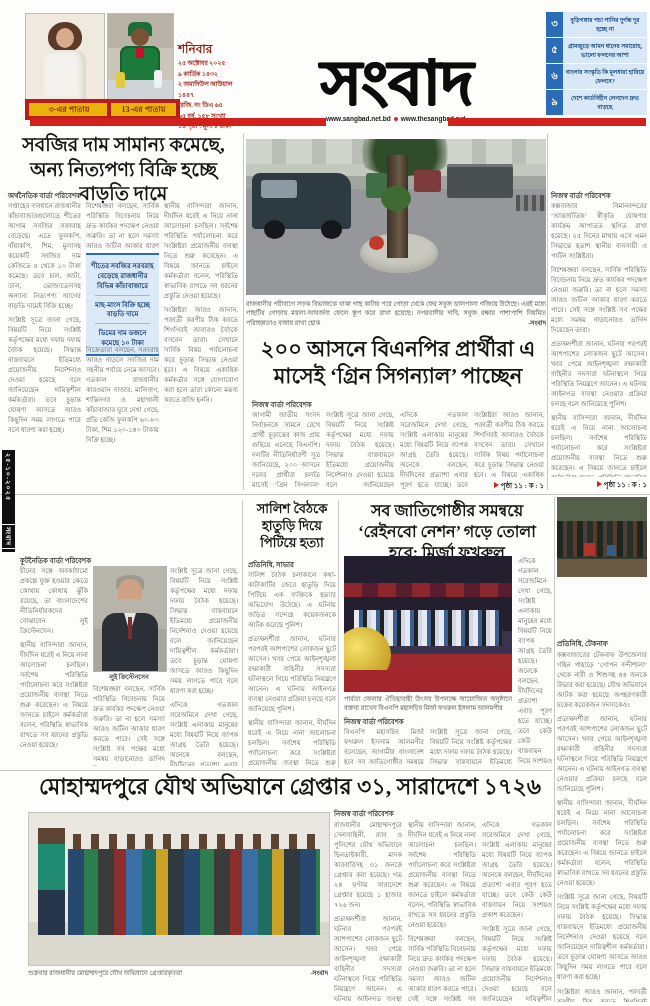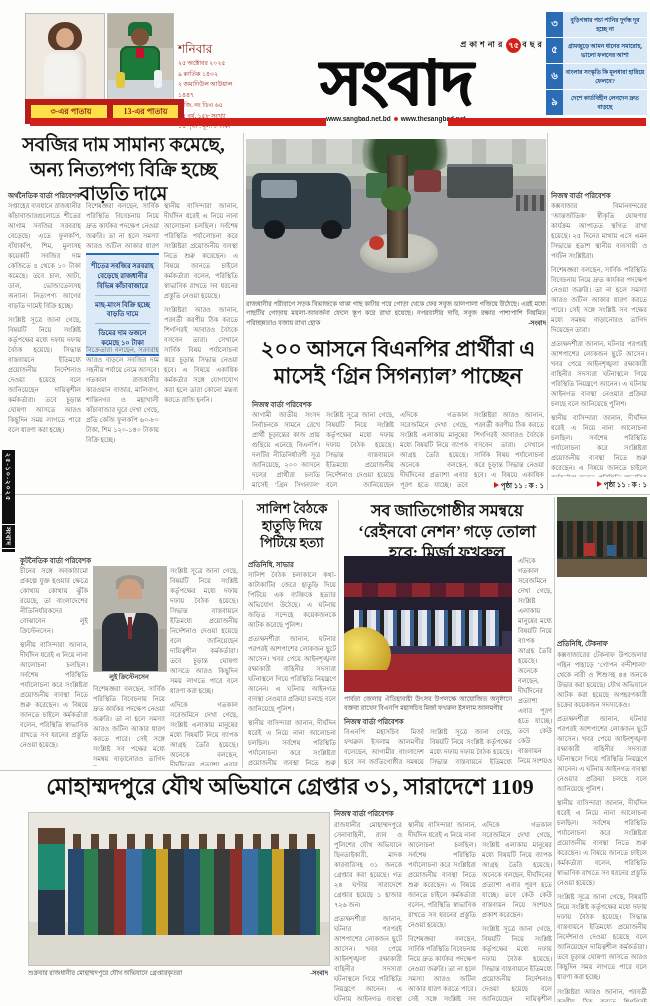--- a/index.html
+++ b/index.html
@@ -19,24 +19,24 @@
   .redbar{background:#d2201a;height:8px}
   .websites{font-size:6.5px;font-weight:700;color:#1c1c1c;text-align:center;white-space:nowrap;
             font-family:"Liberation Sans","DejaVu Sans",sans-serif}
   .dot{display:inline-block;width:4px;height:4px;border-radius:50%;background:#d2201a;margin:0 3px;vertical-align:middle}
   
   .logo{font-weight:900;font-size:62px;line-height:1;color:#0c0c0c;text-align:center;
         text-shadow:1px 0 0 #0c0c0c,-1px 0 0 #0c0c0c,0 1px 0 #0c0c0c}
   .tagline{font-size:8px;font-weight:700;letter-spacing:3px;color:#111;text-align:right;white-space:nowrap}
   .yrball{display:inline-block;width:15px;height:15px;line-height:15px;border-radius:50%;background:#d2201a;
           color:#fff;font-size:8px;letter-spacing:0;text-align:center;vertical-align:middle;margin:0 1px}
-  .dateblock{font-size:6.2px;line-height:1.7;color:#a32c22;font-weight:400}
+  .dateblock{font-size:6.2px;line-height:1.7;color:#a32c22;font-weight:700}
   .dateblock .day{font-size:12px;line-height:1.5;color:#8f2318}
   .teaser{border:1px solid #bbb;background:#ddd;overflow:hidden}
-  .tcap{background:#fde047;border:6px solid #b91c1c;color:#8f2318;font-weight:700;font-size:8px;
+  .tcap{background:#eab308;border:4px solid #b91c1c;color:#8f2318;font-weight:700;font-size:8px;
         text-align:center;line-height:13px;overflow:hidden;white-space:nowrap}
   .idx-row{display:flex;margin-bottom:1px;height:25px}
   .idx-num{width:17px;background:#2a6cb5;color:#fff;font-weight:700;font-size:10px;display:flex;align-items:center;justify-content:center}
   .idx-txt{flex:1;background:#d9e8f7;color:#13477f;font-weight:700;font-size:5.9px;line-height:1.45;
            display:flex;align-items:center;text-align:center;padding:1px 2px;overflow:hidden}
   
   .hbox{background:#dceaf8;border-top:2px solid #2a6cb5;border-bottom:2px solid #2a6cb5;padding:3px 3px;overflow:hidden}
   .hbox .bi{font-size:6.8px;font-weight:700;color:#14407a;text-align:center;line-height:1.45;padding:3px 0}
   .hbox .sep{height:1px;background:#9fb8d2;margin:1px 6px}
   
@@ -81,23 +81,20 @@
   <div class="ab dateblock" style="left:178px;top:40px;width:66px">
     <div class="day">শনিবার</div>
     <div>২৫ অক্টোবর ২০২৫</div>
     <div>৯ কার্তিক ১৪৩২</div>
     <div>২ জমাদিউল আউয়াল ১৪৪৭</div>
     <div>রেজি. নং ডিএ ৬৫</div>
     <div>৬৫ বর্ষ, ১৫৮ সংখ্যা</div>
     <div>১৪ পৃষ্ঠা : মূল্য ৮ টাকা</div>
   </div>
 
-  <div class="ab tagline" style="left:360px;top:38px;width:185px">
-    <span>প্রকাশনার</span><span class="yrball">৭৫</span><span>বছর</span>
-  </div>
   <div class="ab logo" style="left:248px;top:52px;width:298px">সংবাদ</div>
 
   <div class="ab" style="left:546px;top:12px;width:101px">
     <div class="idx-row">
       <div class="idx-num">৩</div>
       <div class="idx-txt">বুড়িগঙ্গার পচা পানির দুর্গন্ধ দূর হচ্ছে না</div>
     </div>
     <div class="idx-row">
       <div class="idx-num">৫</div>
       <div class="idx-txt">গ্রামজুড়ে আমন ধানের সমারোহ, ভালো ফলনের আশা</div>
@@ -266,21 +263,21 @@
   <div class="ab by" style="left:557px;top:638px;width:90px">প্রতিনিধি, টেকনাফ</div>
   <div class="ab col" style="left:557px;top:650px;width:90px;height:352px">
     <p class="bt">কক্সবাজারের টেকনাফ উপজেলার গহিন পাহাড়ে ‘গোপন বন্দীশালা’ থেকে নারী ও শিশুসহ ৪৪ জনকে উদ্ধার করা হয়েছে। যৌথ অভিযানে আটক করা হয়েছে অপহরণকারী চক্রের কয়েকজন সদস্যকেও।</p>
     <p class="bt">প্রত্যক্ষদর্শীরা জানান, ঘটনার পরপরই আশপাশের লোকজন ছুটে আসেন। খবর পেয়ে আইনশৃঙ্খলা রক্ষাকারী বাহিনীর সদস্যরা ঘটনাস্থলে গিয়ে পরিস্থিতি নিয়ন্ত্রণে আনেন। এ ঘটনায় আইনগত ব্যবস্থা নেওয়ার প্রক্রিয়া চলছে বলে জানিয়েছে পুলিশ।</p>
     <p class="bt">স্থানীয় বাসিন্দারা জানান, দীর্ঘদিন ধরেই এ নিয়ে নানা আলোচনা চলছিল। সর্বশেষ পরিস্থিতি পর্যালোচনা করে সংশ্লিষ্টরা প্রয়োজনীয় ব্যবস্থা নিতে শুরু করেছেন। এ বিষয়ে জানতে চাইলে কর্মকর্তারা বলেন, পরিস্থিতি স্বাভাবিক রাখতে সব ধরনের প্রস্তুতি নেওয়া হয়েছে।</p>
     <p class="bt">সংশ্লিষ্ট সূত্রে জানা গেছে, বিষয়টি নিয়ে সংশ্লিষ্ট কর্তৃপক্ষের মধ্যে দফায় দফায় বৈঠক হয়েছে। সিদ্ধান্ত বাস্তবায়নে ইতিমধ্যে প্রয়োজনীয় নির্দেশনাও দেওয়া হয়েছে বলে জানিয়েছেন দায়িত্বশীল কর্মকর্তারা। তবে চূড়ান্ত ঘোষণা আসতে আরও কিছুদিন সময় লাগতে পারে বলে ধারণা করা হচ্ছে।</p>
     <p class="bt">সংশ্লিষ্টরা আরও জানান, পরবর্তী করণীয় ঠিক করতে শিগগিরই আবারও বৈঠকে বসবেন তারা। সেখানে সার্বিক বিষয় পর্যালোচনা করে চূড়ান্ত সিদ্ধান্ত নেওয়া হবে। এ বিষয়ে একাধিক কর্মকর্তার সঙ্গে যোগাযোগ করা হলে তারা কোনো মন্তব্য করতে রাজি হননি।</p>
 
   </div>
 
-  <div class="ab hl" style="left:28px;top:773px;width:524px;font-size:22px">মোহাম্মদপুরে যৌথ অভিযানে গ্রেপ্তার ৩১, সারাদেশে 1109</div>
+  <div class="ab hl" style="left:28px;top:773px;width:524px;font-size:22px">মোহাম্মদপুরে যৌথ অভিযানে গ্রেপ্তার ৩১, সারাদেশে ১৭২৬</div>
   <div class="ab ph ph-lineup" style="left:28px;top:812px;width:300px;height:152px;border:1px solid #c5c5bd">
     <div style="left:13%;top:14%;width:84%;height:12%;background:repeating-linear-gradient(90deg,transparent 0 5px,#5d4332 5px 13px,transparent 13px 18px)"></div>
     <div style="left:13%;top:24%;width:84%;height:56%;background:repeating-linear-gradient(90deg,#27496d 0 16px,#2e7d4f 16px 30px,#3b3b3b 30px 46px,#8a2f2b 46px 58px,#3a6ea5 58px 74px,#1d6e63 74px 88px,#c9a227 88px 100px,#2f3a40 100px 116px)"></div>
     <div style="left:3%;top:10%;width:9%;height:74%;background:linear-gradient(180deg,#5d4332 0 14%,#1f8a70 14% 55%,#27364a 55% 100%)"></div>
     <div style="left:0;top:80%;width:100%;height:20%;background:#dcdacf"></div>
   </div>
   <div class="ab cap" style="left:28px;top:968px;width:300px">
     <span>শুক্রবার রাজধানীর মোহাম্মদপুরে যৌথ অভিযানে গ্রেপ্তারকৃতরা</span>
     <span class="credit">-সংবাদ</span>
   </div>

